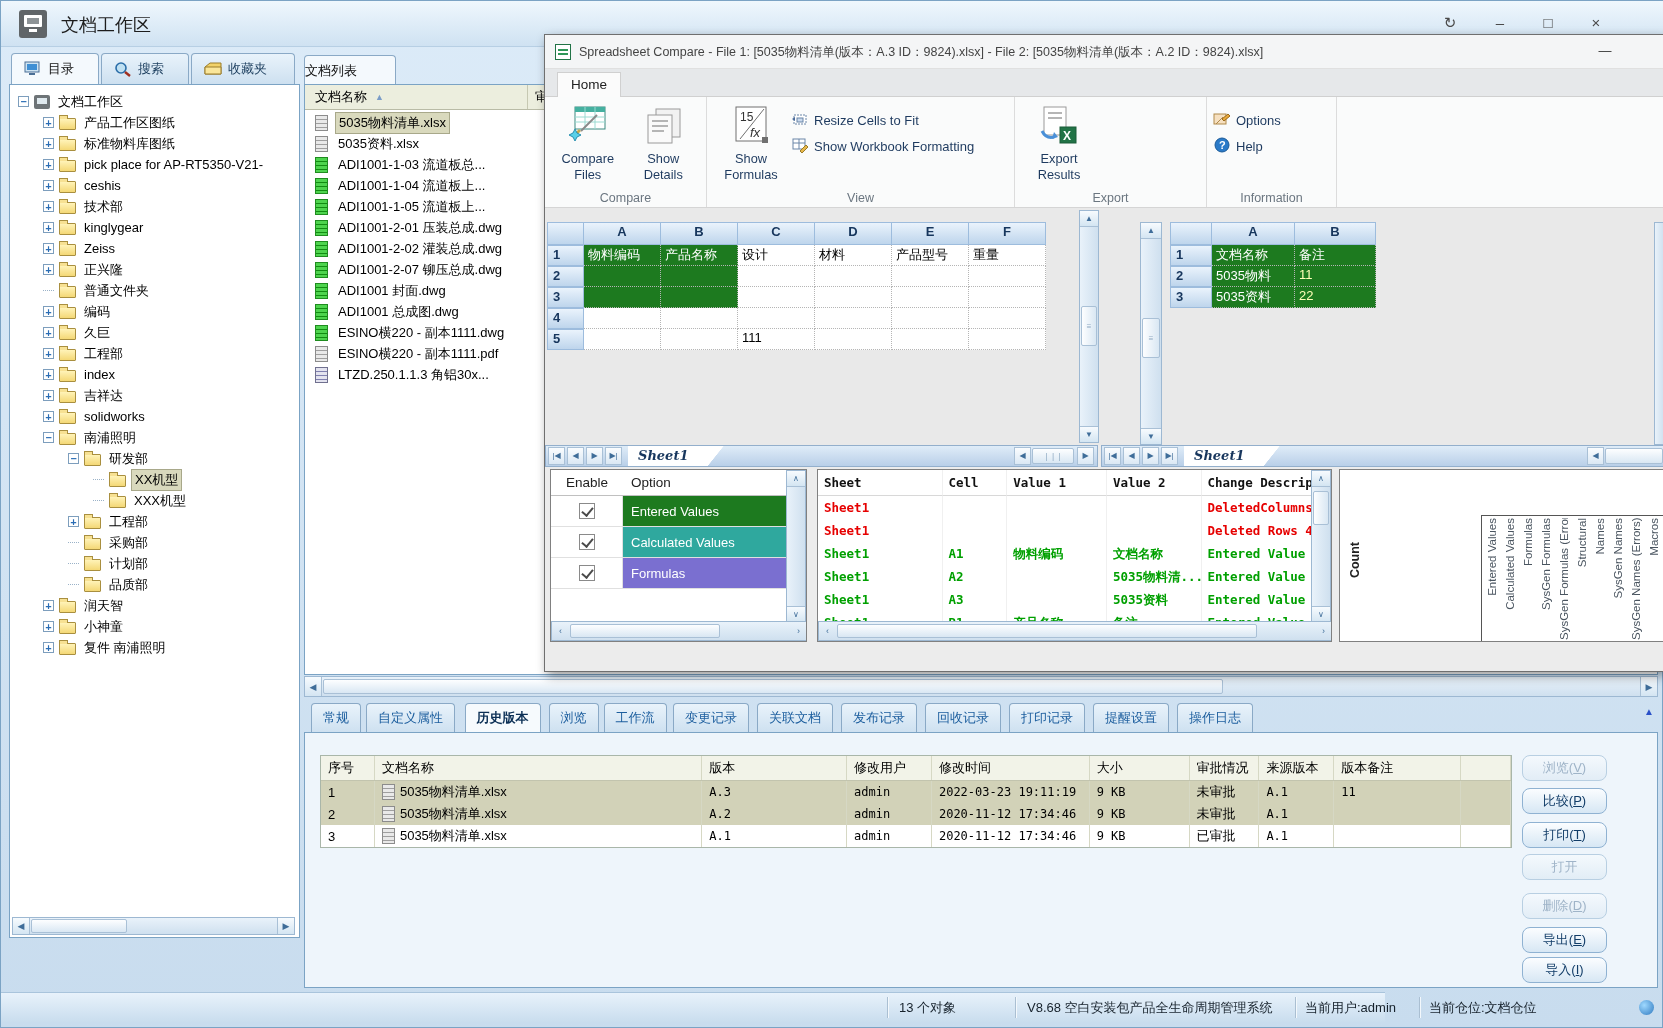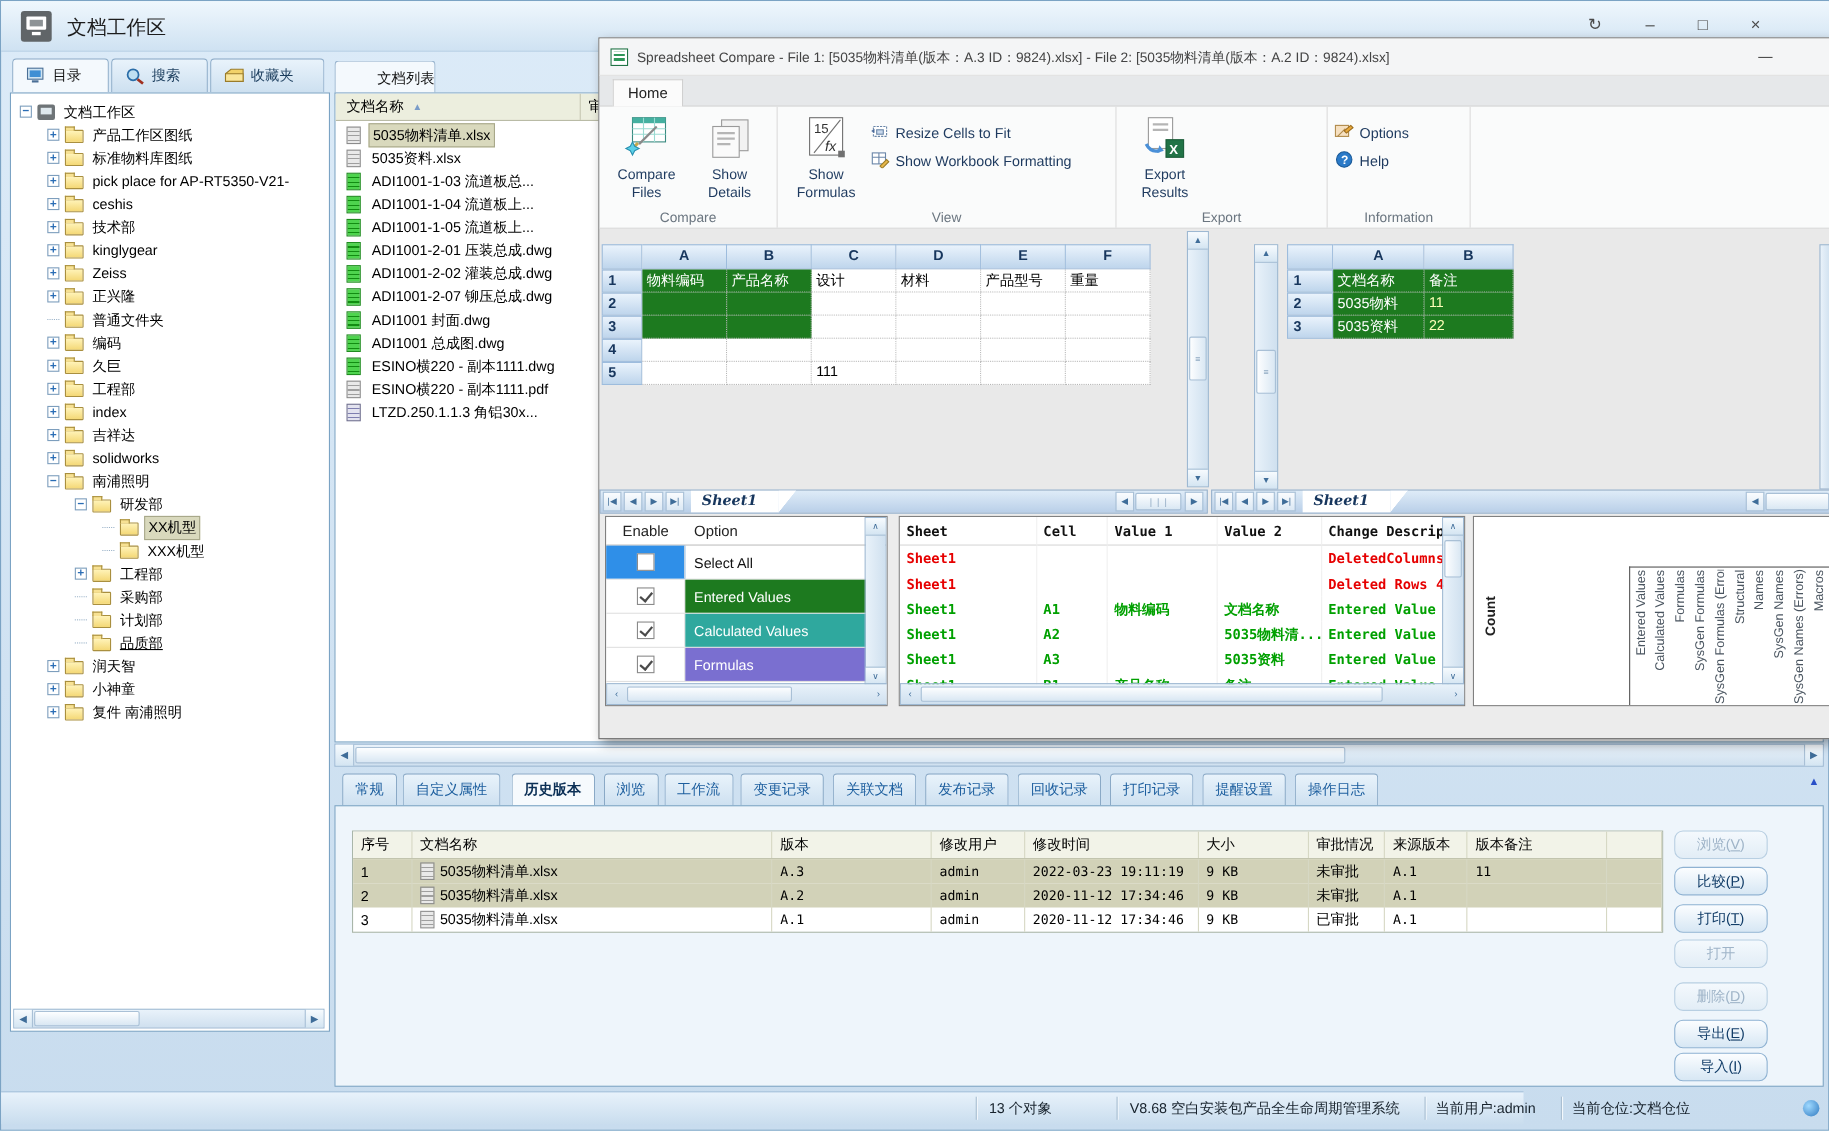--- a/index.html
+++ b/index.html
@@ -38,21 +38,21 @@
 .hscroll { background:linear-gradient(#e9f2fa,#cfe0ef); border:1px solid #9db8d2; display:flex; align-items:center; }
 .vscroll { background:linear-gradient(90deg,#e9f2fa,#cfe0ef); border:1px solid #9db8d2; }
 .sc-btn { width:17px; height:100%; background:linear-gradient(#f7fbfe,#d4e5f2); border-right:1px solid #a9c0d6; color:#3f6d99; font-size:9px; text-align:center; display:flex; align-items:center; justify-content:center; flex:none; }
 .sc-btn.right { border-left:1px solid #a9c0d6; border-right:none; }
 .sc-thumb { height:82%; background:linear-gradient(#fdfeff,#d9e7f3); border:1px solid #a9c0d6; border-radius:2px; margin:0 1px; }
 .v-btn { width:100%; height:16px; background:linear-gradient(#f7fbfe,#d4e5f2); border-bottom:1px solid #a9c0d6; color:#3f6d99; font-size:8px; text-align:center; line-height:16px; }
 .v-btn.bot { position:absolute; bottom:0; border-top:1px solid #a9c0d6; border-bottom:none; }
 .v-thumb { position:absolute; left:1px; right:1px; background:linear-gradient(90deg,#fdfeff,#d9e7f3); border:1px solid #a9c0d6; border-radius:2px; color:#8fa9c2; font-size:8px; text-align:center; }
 
 
-#doclist-tab { left:303px; top:54px; width:92px; height:41px; background:#f4f9fd; border:1px solid #8aa9c6; border-bottom:none; border-radius:4px 4px 0 0; text-align:right; line-height:29px; color:#111; }
+#doclist-tab { left:303px; top:54px; width:92px; height:41px; background:#f4f9fd; border:1px solid #8aa9c6; border-bottom:none; border-radius:4px 4px 0 0; text-align:left; line-height:29px; color:#111; }
 #doclist-panel { left:303px; top:83px; width:1354px; height:591px; background:#fff; border:1px solid #7ba3c4; overflow:hidden; }
 #doclist-header { position:absolute; left:0; top:0; width:100%; height:25px; background:#eceede; border-bottom:1px solid #b9bba6; display:flex; align-items:center; }
 .doc-row { display:flex; align-items:center; height:21px; gap:7px; padding-left:10px; white-space:nowrap; }
 .doc-ico { width:13px; height:16px; border:1px solid #8c8c8c; background:repeating-linear-gradient(#e9e9e9 0 3px,#9f9f9f 3px 4px); flex:none; }
 .doc-ico.green { border-color:#1f8c1f; background:repeating-linear-gradient(#4ed44e 0 3px,#128c12 3px 4px); }
 .doc-ico.cad { background:repeating-linear-gradient(#e3e3ef 0 3px,#7f7fb0 3px 4px); border-color:#70708f; }
 .doc-name { padding:1px 3px; }
 .doc-name.selected { background:#d9d9bd; border:1px solid #a8a88a; }
 
 
@@ -279,21 +279,21 @@
         <div class="tree-row" style="padding-left: 54px;">
           <div class="exp-spacer"></div>
           <div class="folder"></div>
           <div class="tree-label">采购部</div>
         </div>
         <div class="tree-row" style="padding-left: 54px;">
           <div class="exp-spacer"></div>
           <div class="folder"></div>
           <div class="tree-label">计划部</div>
         </div>
-        <div class="tree-row" style="padding-left: 54px; text-decoration: underline;">
+        <div class="tree-row" style="padding-left: 54px;">
           <div class="exp-spacer"></div>
           <div class="folder"></div>
           <div class="tree-label">品质部</div>
         </div>
         <div class="tree-row" style="padding-left: 29px;">
           <div class="expander">+</div>
           <div class="folder"></div>
           <div class="tree-label">润天智</div>
         </div>
         <div class="tree-row" style="padding-left: 29px;">
@@ -708,26 +708,20 @@
       <div class="sc-thumb" style="width:58px; height:16px"></div>
     </div>
 
     <div class="lpanel abs" style="left:5px; top:434px; width:257px; height:173px">
       <div class="opt-header">
         <div style="width:72px; text-align:center">Enable</div>
         <div style="padding-left:8px">Option</div>
       </div>
       <div id="opt-rows" style="width:237px">
           <div class="opt-row">
-            <div class="opt-en" style="background: rgb(47, 143, 232);">
-              <div class="cb"></div>
-            </div>
-            <div class="opt-lab">Select All</div>
-          </div>
-          <div class="opt-row">
             <div class="opt-en">
               <div class="cb checked"></div>
             </div>
             <div class="opt-lab" style="background: rgb(29, 122, 31); color: rgb(255, 255, 255);">Entered Values</div>
           </div>
           <div class="opt-row">
             <div class="opt-en">
               <div class="cb checked"></div>
             </div>
             <div class="opt-lab" style="background: rgb(47, 168, 158); color: rgb(255, 255, 255);">Calculated Values</div>

